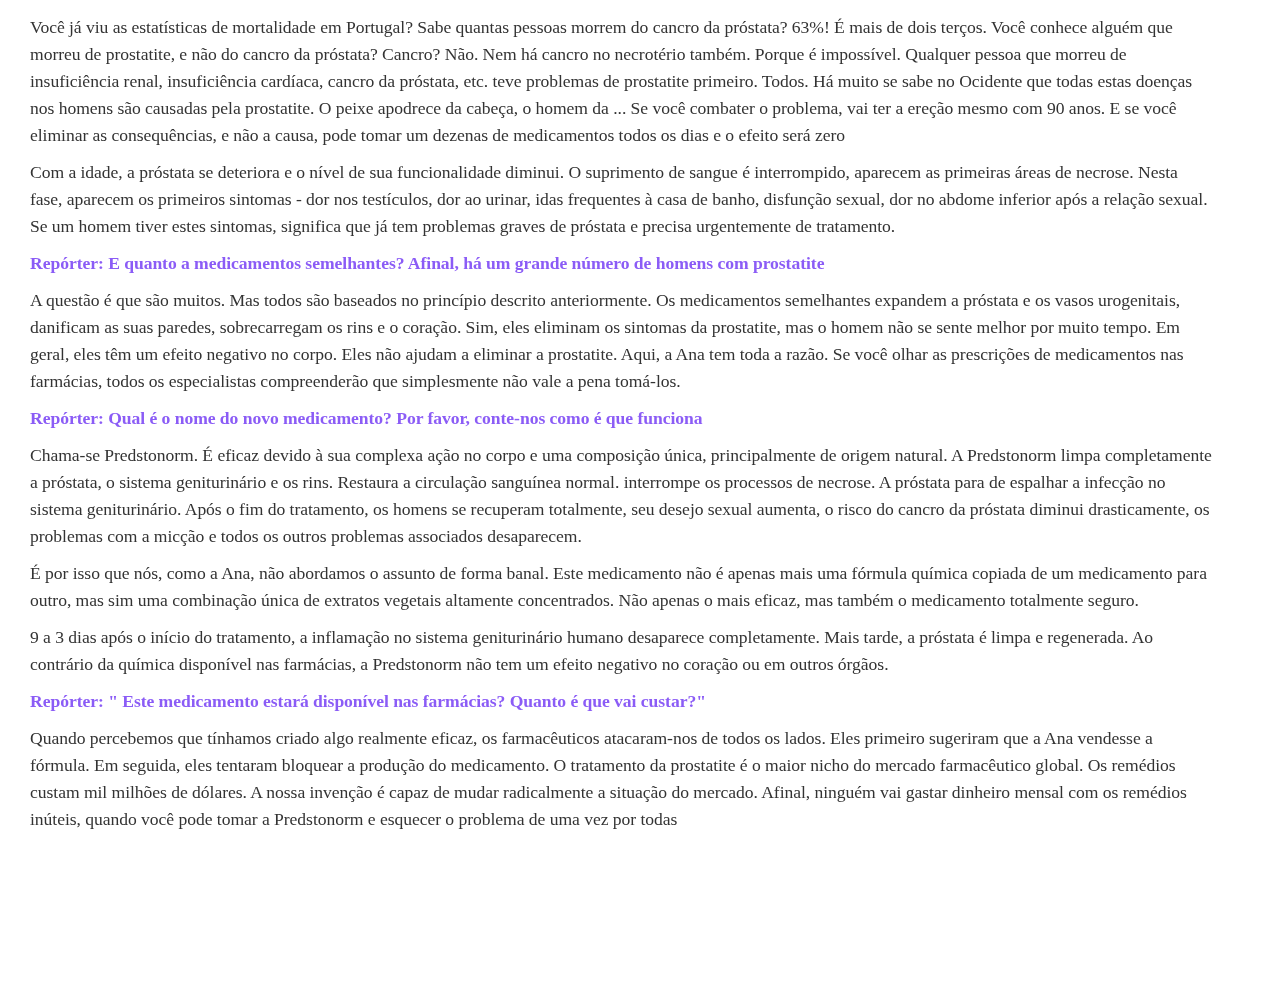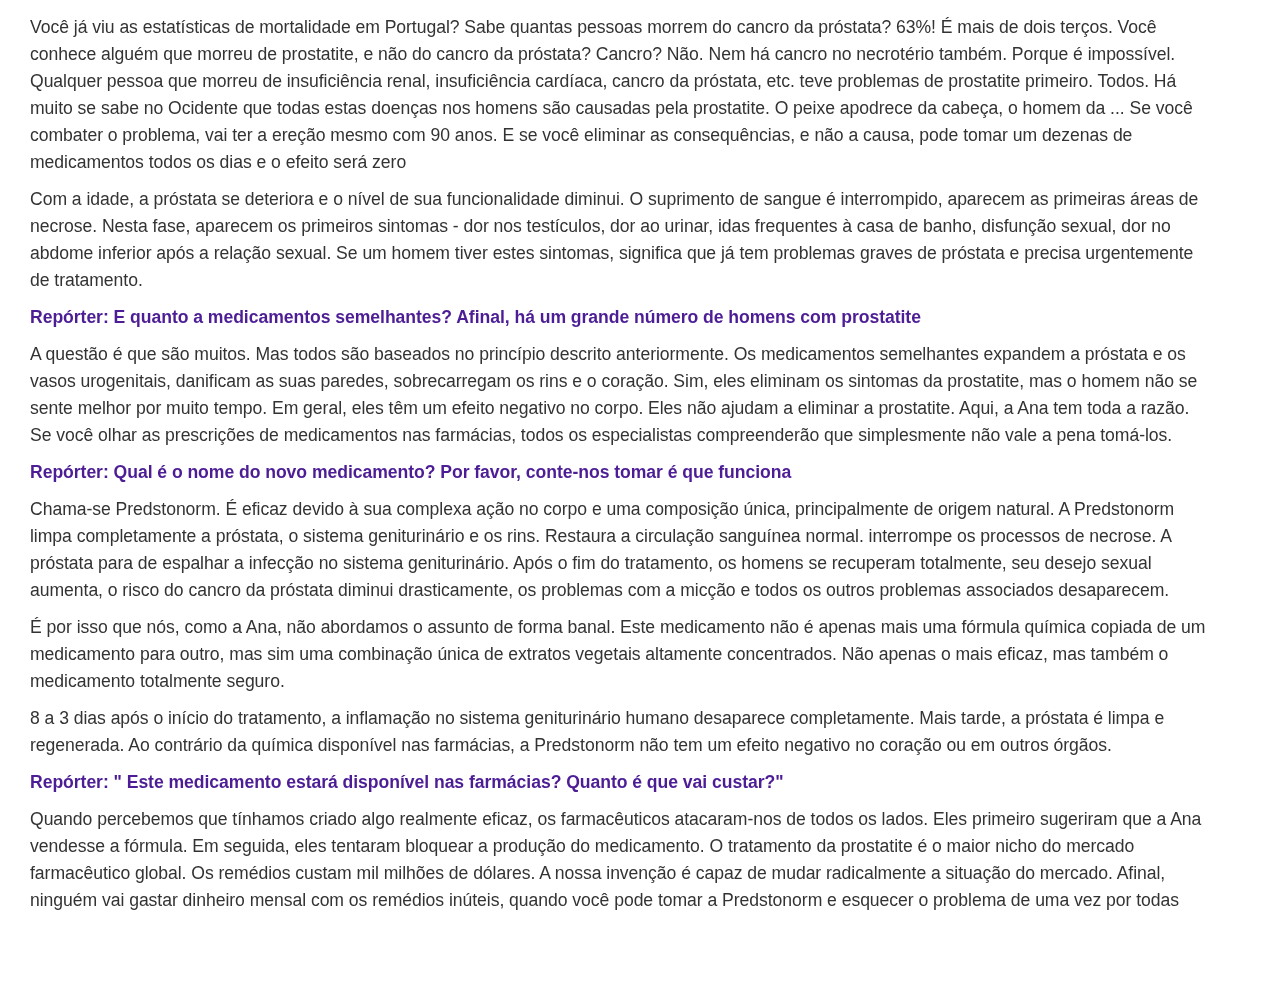--- a/index.html
+++ b/index.html
@@ -17,33 +17,34 @@
     .article {
       position: relative;
       padding: 14px 0 0 30px;
       width: 1190px;
       font-size: 17.6px;
       line-height: 27px;
     }
     .article p {
       margin: 0 8px 10px 0;
       letter-spacing: -0.05px;
+      font-family: Liberation Serif, serif;
     }
     .article p.q {
       font-weight: bold;
-      color: #4c1d95;
+      color: #8b5cf6;
     }
   </style>
 </head>
 <body>
 
 <div class="article">
   <p>Você já viu as estatísticas de mortalidade em Portugal? Sabe quantas pessoas morrem do cancro da próstata? 63%! É mais de dois terços. Você conhece alguém que morreu de prostatite, e não do cancro da próstata? Cancro? Não. Nem há cancro no necrotério também. Porque é impossível. Qualquer pessoa que morreu de insuficiência renal, insuficiência cardíaca, cancro da próstata, etc. teve problemas de prostatite primeiro. Todos. Há muito se sabe no Ocidente que todas estas doenças nos homens são causadas pela prostatite. O peixe apodrece da cabeça, o homem da ... Se você combater o problema, vai ter a ereção mesmo com 90 anos. E se você eliminar as consequências, e não a causa, pode tomar um dezenas de medicamentos todos os dias e o efeito será zero</p>
   <p>Com a idade, a próstata se deteriora e o nível de sua funcionalidade diminui. O suprimento de sangue é interrompido, aparecem as primeiras áreas de necrose. Nesta fase, aparecem os primeiros sintomas - dor nos testículos, dor ao urinar, idas frequentes à casa de banho, disfunção sexual, dor no abdome inferior após a relação sexual. Se um homem tiver estes sintomas, significa que já tem problemas graves de próstata e precisa urgentemente de tratamento.</p>
   <p class="q">Repórter: E quanto a medicamentos semelhantes? Afinal, há um grande número de homens com prostatite</p>
   <p>A questão é que são muitos. Mas todos são baseados no princípio descrito anteriormente. Os medicamentos semelhantes expandem a próstata e os vasos urogenitais, danificam as suas paredes, sobrecarregam os rins e o coração. Sim, eles eliminam os sintomas da prostatite, mas o homem não se sente melhor por muito tempo. Em geral, eles têm um efeito negativo no corpo. Eles não ajudam a eliminar a prostatite. Aqui, a Ana tem toda a razão. Se você olhar as prescrições de medicamentos nas farmácias, todos os especialistas compreenderão que simplesmente não vale a pena tomá-los.</p>
-  <p class="q">Repórter: Qual é o nome do novo medicamento? Por favor, conte-nos tomar é que funciona</p>
+  <p class="q">Repórter: Qual é o nome do novo medicamento? Por favor, conte-nos como é que funciona</p>
   <p>Chama-se Predstonorm. É eficaz devido à sua complexa ação no corpo e uma composição única, principalmente de origem natural. A Predstonorm limpa completamente a próstata, o sistema geniturinário e os rins. Restaura a circulação sanguínea normal. interrompe os processos de necrose. A próstata para de espalhar a infecção no sistema geniturinário. Após o fim do tratamento, os homens se recuperam totalmente, seu desejo sexual aumenta, o risco do cancro da próstata diminui drasticamente, os problemas com a micção e todos os outros problemas associados desaparecem.</p>
   <p>É por isso que nós, como a Ana, não abordamos o assunto de forma banal. Este medicamento não é apenas mais uma fórmula química copiada de um medicamento para outro, mas sim uma combinação única de extratos vegetais altamente concentrados. Não apenas o mais eficaz, mas também o medicamento totalmente seguro.</p>
-  <p>8 a 3 dias após o início do tratamento, a inflamação no sistema geniturinário humano desaparece completamente. Mais tarde, a próstata é limpa e regenerada. Ao contrário da química disponível nas farmácias, a Predstonorm não tem um efeito negativo no coração ou em outros órgãos.</p>
+  <p>9 a 3 dias após o início do tratamento, a inflamação no sistema geniturinário humano desaparece completamente. Mais tarde, a próstata é limpa e regenerada. Ao contrário da química disponível nas farmácias, a Predstonorm não tem um efeito negativo no coração ou em outros órgãos.</p>
   <p class="q">Repórter: " Este medicamento estará disponível nas farmácias? Quanto é que vai custar?"</p>
   <p>Quando percebemos que tínhamos criado algo realmente eficaz, os farmacêuticos atacaram-nos de todos os lados. Eles primeiro sugeriram que a Ana vendesse a fórmula. Em seguida, eles tentaram bloquear a produção do medicamento. O tratamento da prostatite é o maior nicho do mercado farmacêutico global. Os remédios custam mil milhões de dólares. A nossa invenção é capaz de mudar radicalmente a situação do mercado. Afinal, ninguém vai gastar dinheiro mensal com os remédios inúteis, quando você pode tomar a Predstonorm e esquecer o problema de uma vez por todas</p>
 </div>
 
 </body></html>

